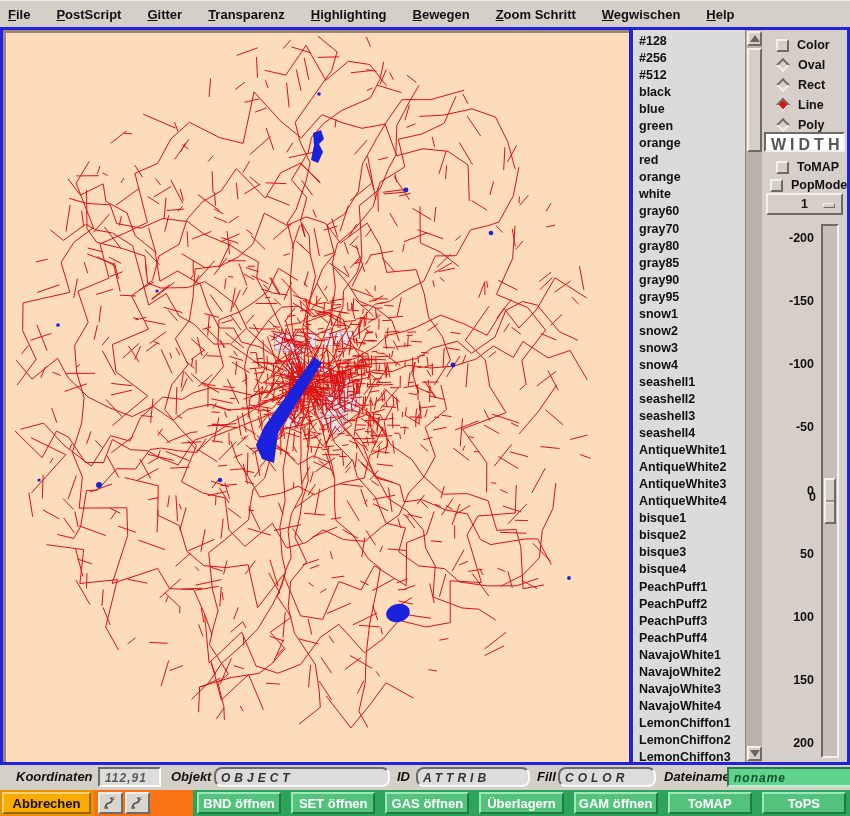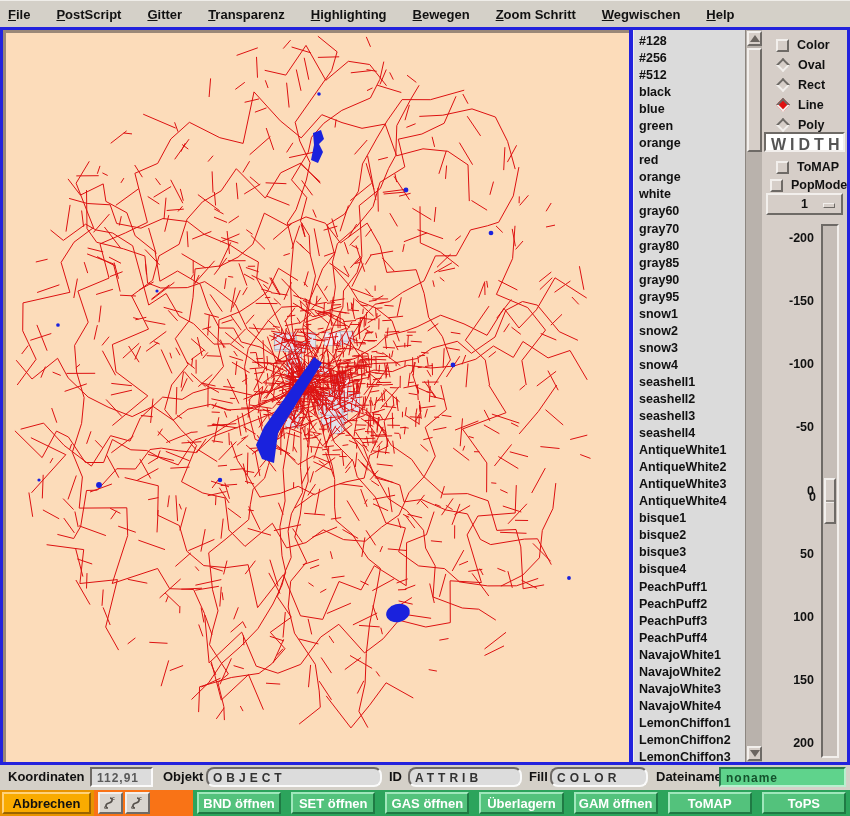--- a/index.html
+++ b/index.html
@@ -71,21 +71,21 @@
   .scale-trough{position:absolute;left:59px;top:4px;width:18px;height:534px;background:#c6beb8;
     border:2px solid;border-color:#6e6a66 #f2efec #f2efec #6e6a66;}
   .scale-thumb{position:absolute;left:1px;top:252px;width:12px;height:46px;background:#d6cec8;
     border:2px solid;border-color:#f2efec #6e6a66 #6e6a66 #f2efec;}
   .scale-thumb::after{content:"";position:absolute;left:0;top:20px;width:100%;height:2px;
     background:#9a948e;box-shadow:0 1px 0 #efece9;}
   .scale-value{position:absolute;left:34px;top:270px;width:20px;text-align:right;
     font-weight:bold;font-size:12.5px;color:#111;}
 
   
-  .statusbar{position:absolute;left:0;top:765px;width:763px;height:25px;background:#d4d0c8;}
+  .statusbar{position:absolute;left:8px;top:765px;width:763px;height:25px;background:#d4d0c8;font-style:italic;}
   .sb-label{position:absolute;top:4px;font-weight:bold;font-size:13px;color:#111;}
   .field{position:absolute;top:2px;height:20px;background:#dcdcdc;border:2px solid;
     border-color:#6e6a66 #fafafa #fafafa #6e6a66;font-size:12px;font-weight:bold;
     padding:2px 0 0 5px;white-space:nowrap;overflow:hidden;}
   .field.spaced{letter-spacing:4px;color:#333;border-radius:8px;}
   .field.gray-text{color:#5a5a5a;letter-spacing:1px;}
   .field.green{background:#5fd38c;border-color:#2c7a4e #b9f0cf #b9f0cf #2c7a4e;color:#14532d;letter-spacing:1px;}
 
   
   .actionbar{position:absolute;left:0;top:790px;width:850px;height:26px;background:#f97316;}

